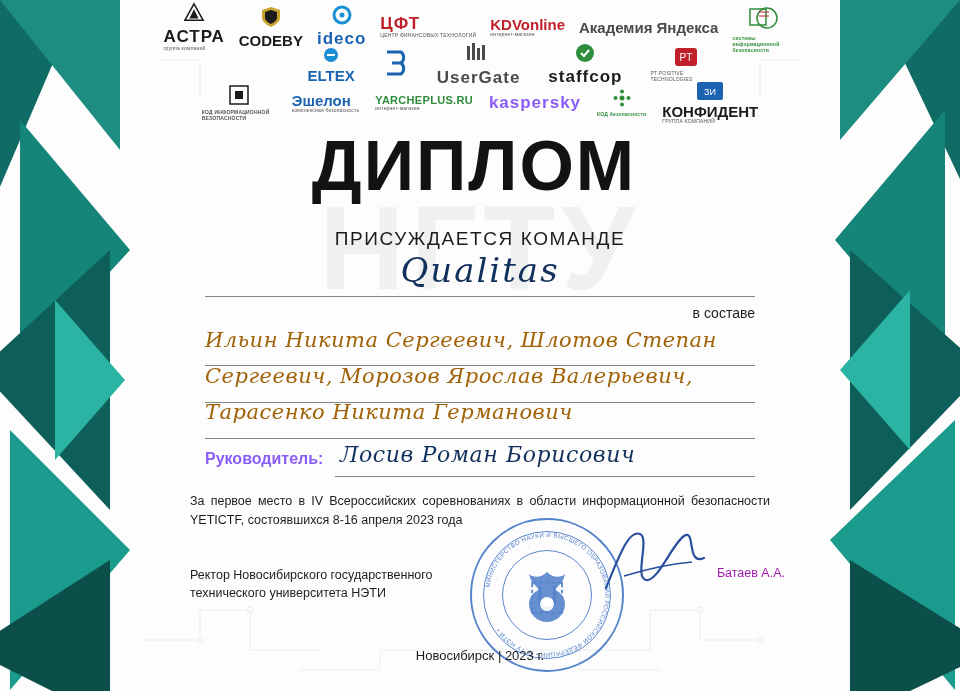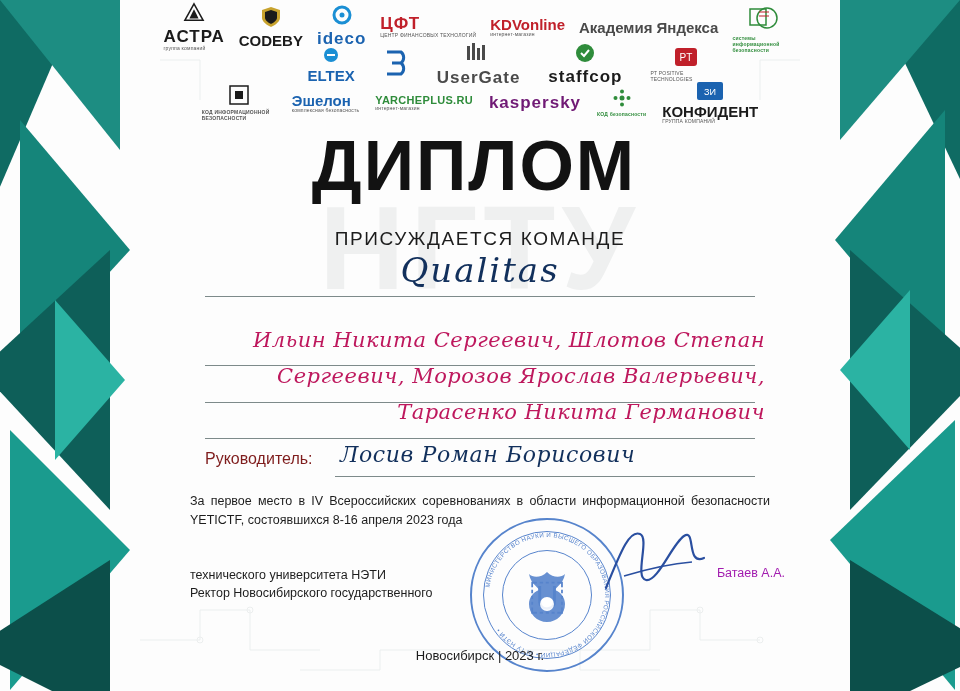--- a/index.html
+++ b/index.html
@@ -101,21 +101,21 @@
   .logo .glyph { display: inline-flex; align-items: center; }
   .logo .nm { font-weight: bold; letter-spacing: .3px; }
   .logo .sub { font-size: 5px; font-weight: normal; color: #555; letter-spacing: .2px; display: block; }
   .stack { display: flex; flex-direction: column; line-height: 1.05; }
 
   .astra-mark { width: 22px; height: 22px; }
   .bigname { font-size: 17px; font-weight: bold; letter-spacing: 1px; }
   .mid { font-size: 15px; font-weight: bold; }
   .blue { color: #1b63b0; }
   .red { color: #c0202a; }
-  .teal { color: #701a75; }
+  .teal { color: #8b5cf6; }
   .grayd { color: #4a4a4a; }
 
   
   .diploma-title {
     position: absolute;
     top: 126px;
     left: 0;
     width: 948px;
     text-align: center;
     font-size: 70px;
@@ -167,30 +167,30 @@
   }
   .members {
     position: absolute;
     left: 205px;
     top: 322px;
     width: 560px;
     font-family: "DejaVu Serif", serif;
     font-style: italic;
     font-size: 21px;
     line-height: 36px;
-    color: #be185d;
+    color: #a16207;
     letter-spacing: .5px;
-    text-align: right;
   }
   .leader-label {
     position: absolute;
     left: 205px;
     top: 450px;
     font-size: 16px;
-    color: #7f1d1d;
+    color: #8b5cf6;
+    font-weight: bold;
   }
   .leader-name {
     position: absolute;
     left: 340px;
     top: 442px;
     font-family: "DejaVu Serif", serif;
     font-style: italic;
     font-size: 22px;
     color: #12305c;
     letter-spacing: .6px;
@@ -495,39 +495,40 @@
         </span>
       </div>
     </div>
   </div>
 
   <div class="diploma-title">ДИПЛОМ</div>
   <div class="awarded-to">ПРИСУЖДАЕТСЯ КОМАНДЕ</div>
   <div class="team-name">Qualitas</div>
   <div class="rule rule-team"></div>
 
+  <div class="composition">в составе</div>
 
   <div class="members">
     <div>Ильин Никита Сергеевич, Шлотов Степан</div>
     <div>Сергеевич, Морозов Ярослав Валерьевич,</div>
     <div>Тарасенко Никита Германович</div>
   </div>
   <div class="rule rule-members-1"></div>
   <div class="rule rule-members-2"></div>
   <div class="rule rule-members-3"></div>
 
   <div class="leader-label">Руководитель:</div>
   <div class="leader-name">Лосив Роман Борисович</div>
   <div class="rule rule-leader"></div>
 
   <div class="body-text">За первое место в IV Всероссийских соревнованиях в области информационной безопасности YETICTF, состоявшихся 8-16 апреля 2023 года</div>
 
   <div class="rector">
+    <div>Ректор Новосибирского государственного</div>
     <div>технического университета НЭТИ</div>
-    <div>Ректор Новосибирского государственного</div>
   </div>
   <div class="rector-name">Батаев А.А.</div>
 
   <div class="stamp">
     <div class="inner-ring"></div>
     <div class="inner-ring2"></div>
     <svg viewBox="0 0 150 150">
       <defs>
         <path id="circPath" d="M 75,75 m -58,0 a 58,58 0 1,1 116,0 a 58,58 0 1,1 -116,0"></path>
       </defs>

